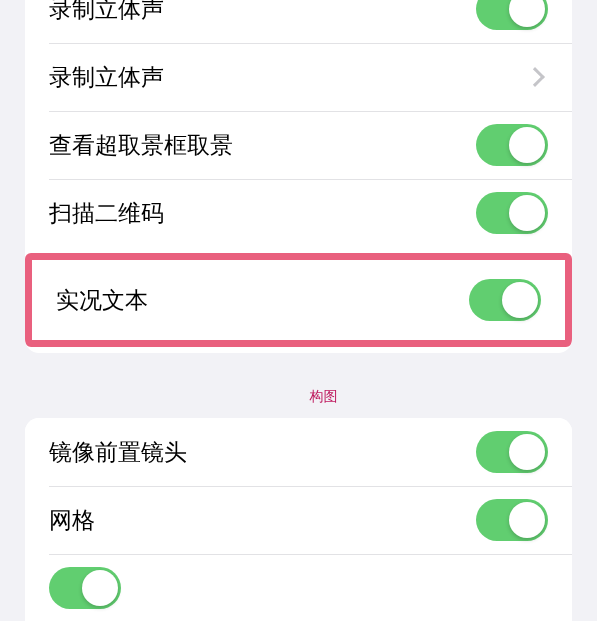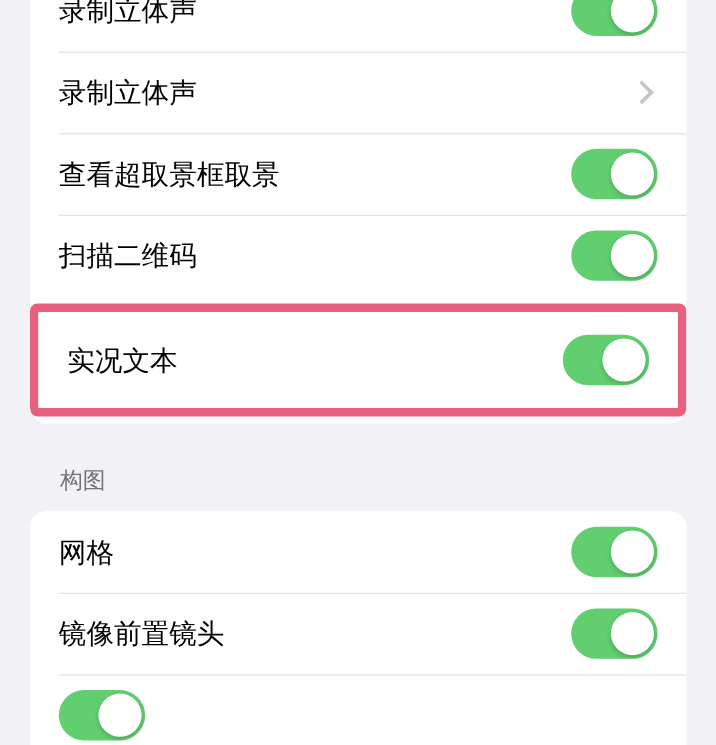--- a/index.html
+++ b/index.html
@@ -28,23 +28,24 @@
       border-top-right-radius: 0;
       margin-top: -25px;
     }
     
     .group-cutoff {
       border-bottom-left-radius: 0;
       border-bottom-right-radius: 0;
     }
     
     .section-header {
-      font-size: 19px;
-      color: #737373;
+      font-size: 14px;
+      color: #be185d;
       padding: 35px 0 12px 50px;
+      text-align: center;
     }
     
     .row {
       display: flex;
       align-items: center;
       justify-content: space-between;
       min-height: 68px;
       padding: 0 24px;
       position: relative;
       background: #ffffff;
@@ -147,28 +148,28 @@
     </div>
   </div>
 
 </div>
 
 <div class="section-header">构图</div>
 
 <div class="settings-group group-cutoff">
 
   <div class="row">
-    <span class="row-label">网格</span>
+    <span class="row-label">镜像前置镜头</span>
     <div class="toggle">
       <div class="toggle-knob"></div>
     </div>
   </div>
 
   <div class="row">
-    <span class="row-label">镜像前置镜头</span>
+    <span class="row-label">网格</span>
     <div class="toggle">
       <div class="toggle-knob"></div>
     </div>
   </div>
 
   <div class="row">
     <div class="toggle">
       <div class="toggle-knob"></div>
     </div>
   </div>

